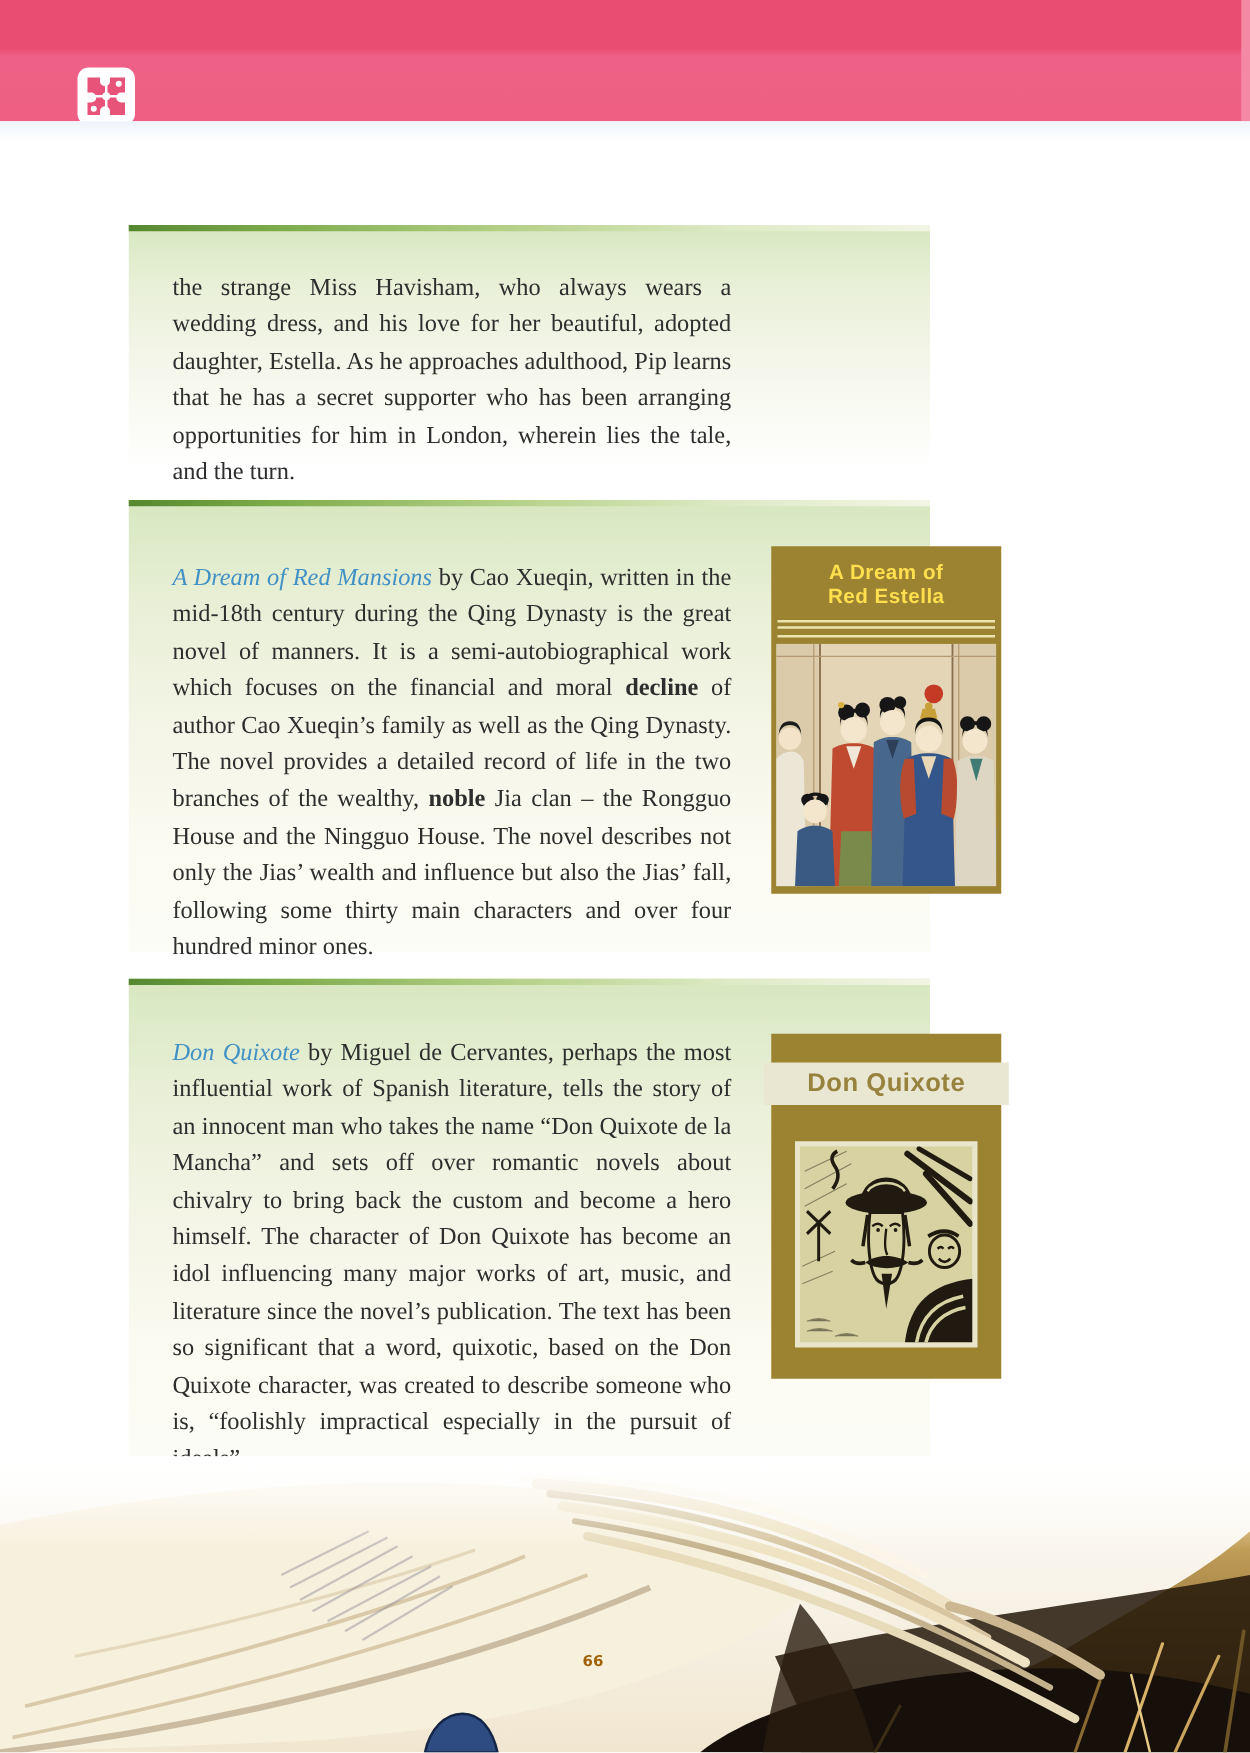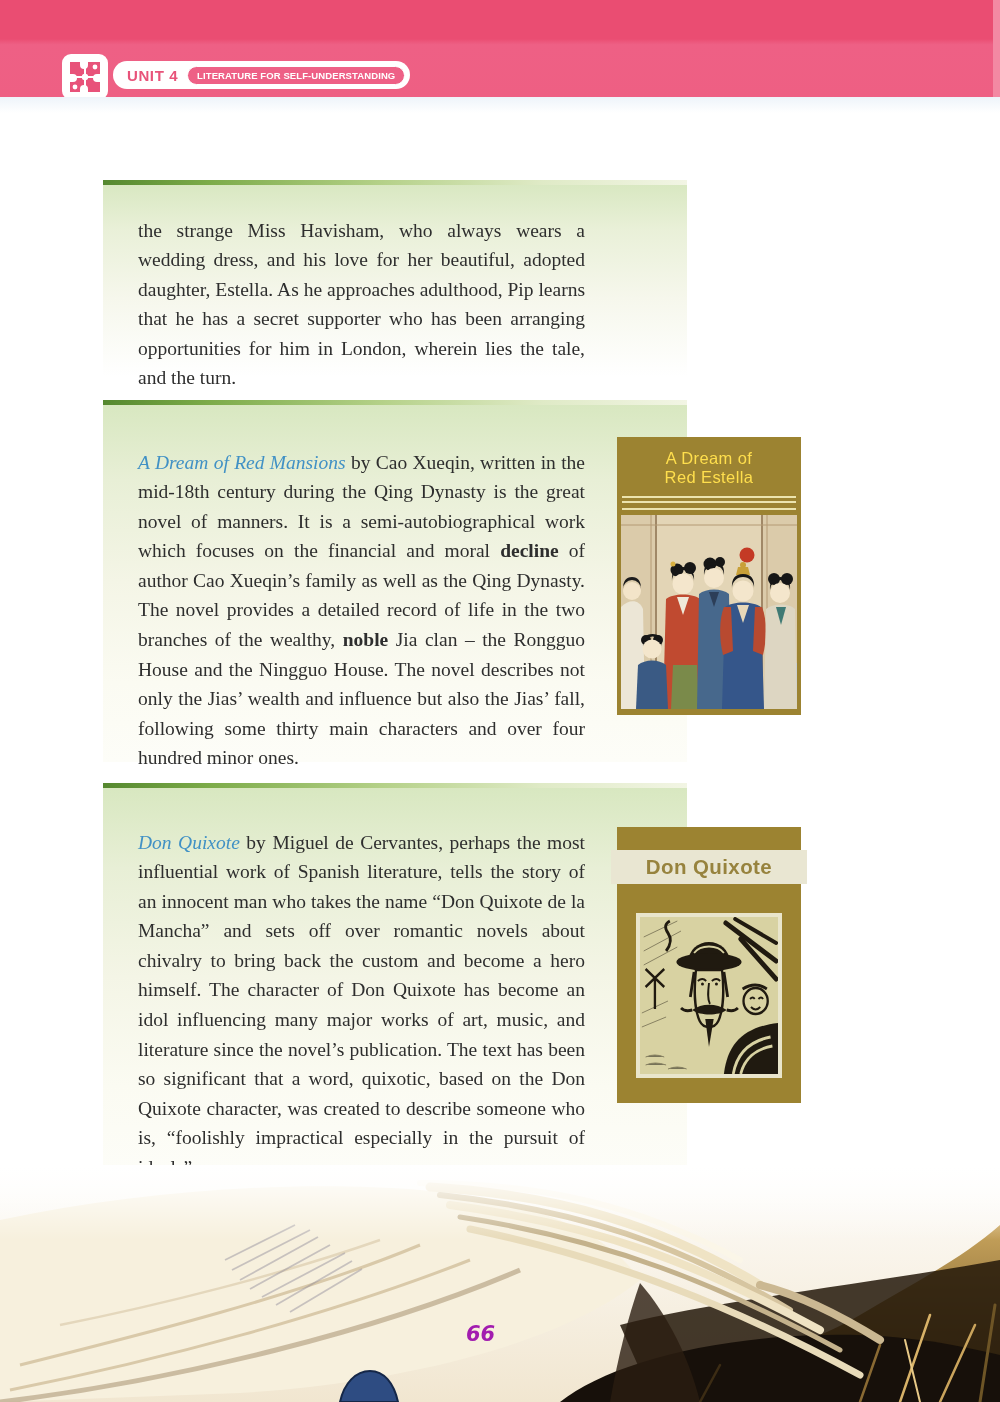--- a/index.html
+++ b/index.html
@@ -15,76 +15,72 @@
     background:linear-gradient(180deg,#eef4fa 0%,#ffffff 100%);}
   .logo-box{position:absolute;left:62px;top:54px;width:46px;height:46px;background:#ffffff;border-radius:9px;}
   .unit-pill{position:absolute;left:113px;top:61px;height:28px;background:#ffffff;border-radius:15px;
     display:flex;align-items:center;gap:9px;padding:0 5px 0 14px;}
   .unit-label{color:#e8537a;font-family:"Liberation Sans",sans-serif;font-weight:bold;
     font-size:15px;letter-spacing:.6px;}
   .unit-badge{background:#ee6086;border:1px solid #ffffff;border-radius:11px;color:#ffffff;
     font-family:"Liberation Sans",sans-serif;font-size:9.5px;font-weight:bold;
     padding:3px 9px 3px 9px;letter-spacing:.1px;white-space:nowrap;}
   
-  .block{position:absolute;left:103px;width:584px;
+  .block{position:absolute;left:103px;width:641px;
     background:linear-gradient(180deg,#d7e7bf 0%,#e8efd6 22%,#f4f5e6 50%,#fbfbf2 78%,#fdfdf8 100%);}
   .block::before{content:"";position:absolute;top:0;left:0;right:0;height:5px;
     background:linear-gradient(90deg,#55882f 0%,#7cab49 18%,#b5d189 48%,#dfeac6 75%,#f2f5e4 100%);}
   #block-1{top:180px;height:197px;background:linear-gradient(180deg,#d7e7bf 0%,#e9f0d8 25%,#f6f7ec 60%,#ffffff 100%);}
   #block-2{top:400px;height:362px;}
   #block-3{top:783px;height:388px;}
   .para{position:absolute;left:35px;width:447px;text-align:justify;
     font-size:19.5px;line-height:29.6px;color:#2e2e2e;}
   #block-1 .para{top:16px;}
   #block-2 .para{top:28px;}
   #block-3 .para{top:25px;}
   .s-blue{color:#4191c5;font-style:italic;margin-top:28px;}
   .s-b{font-weight:bold;}
   
   .card{position:absolute;left:514px;width:184px;background:#9c8331;}
   #dream-card{top:37px;height:278px;}
   .dream-title{position:absolute;top:12px;left:0;width:100%;text-align:center;
-    color:#ffdf4d;font-family:"Liberation Sans",sans-serif;font-weight:normal;
+    color:#ffdf4d;font-family:"Liberation Sans",sans-serif;font-weight:bold;
     font-size:16.5px;line-height:19px;letter-spacing:.4px;}
   .dream-rules{position:absolute;top:59px;left:5px;right:5px;height:10px;
     border-top:2px solid #ece4ae;border-bottom:2px solid #ece4ae;}
   .dream-rules i{display:block;height:2px;margin-top:3px;background:#ece4ae;}
   .dream-art{position:absolute;top:78px;left:4px;right:4px;bottom:6px;}
   .dream-art svg{display:block;width:100%;height:100%;}
   #quixote-card{top:44px;height:276px;}
   .q-strip{position:absolute;top:23px;left:-6px;right:-6px;height:34px;background:#e9e6d2;
     display:flex;align-items:center;justify-content:center;}
   .q-title{color:#97833e;font-family:"Liberation Sans",sans-serif;font-weight:bold;
     font-size:20.5px;letter-spacing:.4px;}
   .q-frame{position:absolute;top:86px;left:19px;width:146px;height:165px;
     background:#e9e5cb;padding:4px;box-sizing:border-box;}
   .q-frame svg{display:block;width:100%;height:100%;}
   
   .footer-photo{position:absolute;left:0;top:1165px;width:1000px;height:237px;}
   .footer-photo svg{display:block;width:1000px;height:237px;}
   .page-num{position:absolute;left:466px;top:1322px;
-    font-family:"DejaVu Sans",sans-serif;font-weight:bold;font-size:21px;color:#a21caf;font-style:italic;}
+    font-family:"DejaVu Sans",sans-serif;font-weight:bold;font-size:12px;color:#a16207;}
 </style>
 </head>
 <body>
 
 <div class="header-band">
   <div class="header-edge"></div>
   <div class="logo-box">
     <svg viewBox="0 0 46 46" width="46" height="46">
       <path fill="#e8537a" d="M8 8 h10 v3 a4 4 0 0 0 8 0 v-3 h12 v12 h-3 a4 4 0 0 0 0 8 h3 v10 h-12 v-3 a4 4 0 0 0 -8 0 v3 H8 V28 h3 a4 4 0 0 0 0-8 H8 Z"></path>
       <path stroke="#ffffff" stroke-width="2" fill="none" d="M23 8 V38 M8 23 H38"></path>
       <circle cx="23" cy="23" r="3.2" fill="#ffffff"></circle>
       <circle cx="33" cy="13" r="2.4" fill="#ffffff"></circle>
       <circle cx="13" cy="33" r="2.4" fill="#ffffff"></circle>
     </svg>
-  </div>
-  <div class="unit-pill">
-    <span class="unit-label">UNIT 4</span>
-    <span class="unit-badge">LITERATURE FOR SELF-UNDERSTANDING</span>
   </div>
 </div>
 <div class="subhead-strip"></div>
 
 <div class="block" id="block-1">
   <p class="para"><span class="s-n">the strange Miss Havisham, who always wears a wedding dress, and his love for her beautiful, adopted daughter, Estella. As he approaches adulthood, Pip learns that he has a secret supporter who has been arranging opportunities for him in London, wherein lies the tale, and the turn.</span></p>
 </div>
 
 <div class="block" id="block-2">
   <p class="para"><span class="s-blue">A Dream of Red Mansions</span><span class="s-n"> by Cao Xueqin, written in the mid-18th century during the Qing Dynasty is the great novel of manners. It is a semi-autobiographical work which focuses on the financial and moral </span><span class="s-b">decline</span><span class="s-n"> of author Cao Xueqin’s family as well as the Qing Dynasty. The novel provides a detailed record of life in the two branches of the wealthy, </span><span class="s-b">noble</span><span class="s-n"> Jia clan – the Rongguo House and the Ningguo House. The novel describes not only the Jias’ wealth and influence but also the Jias’ fall, following some thirty main characters and over four hundred minor ones.</span></p>

